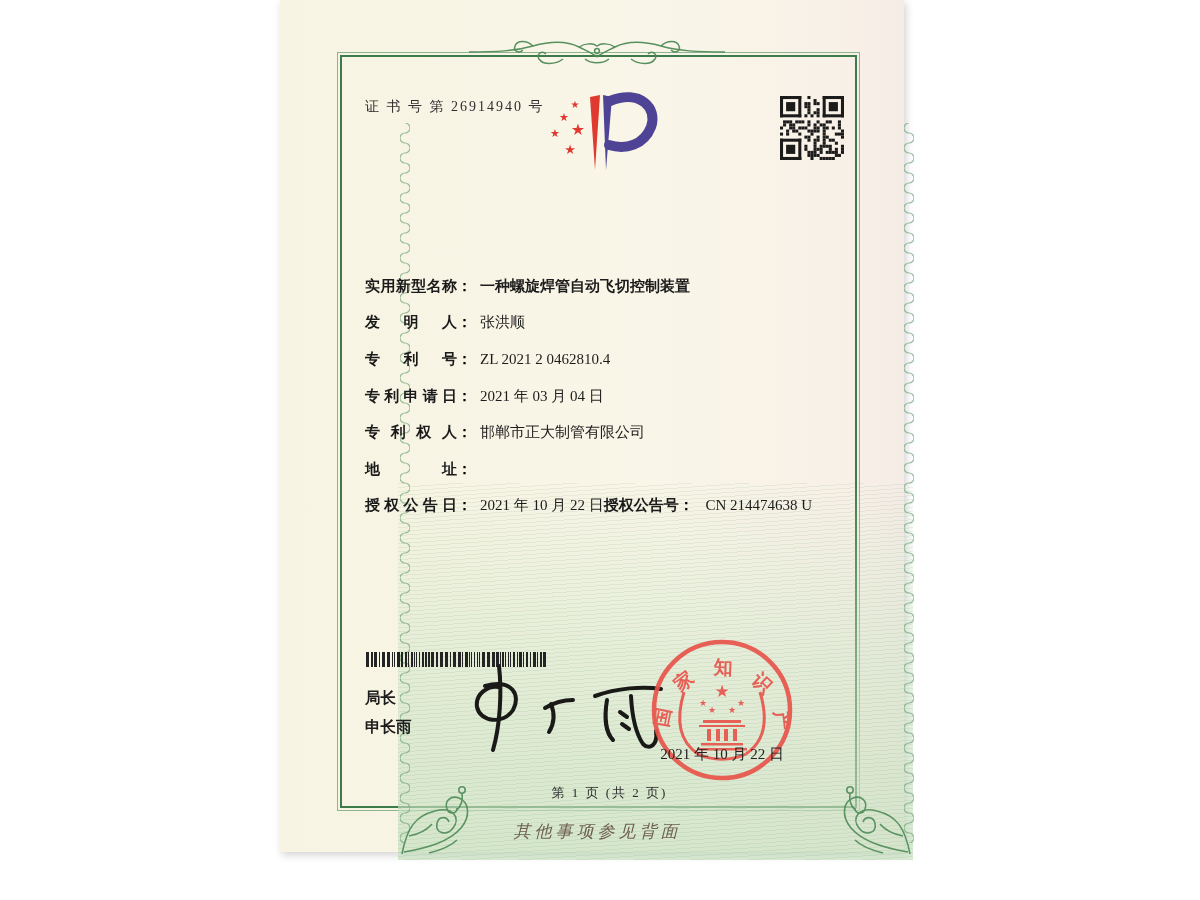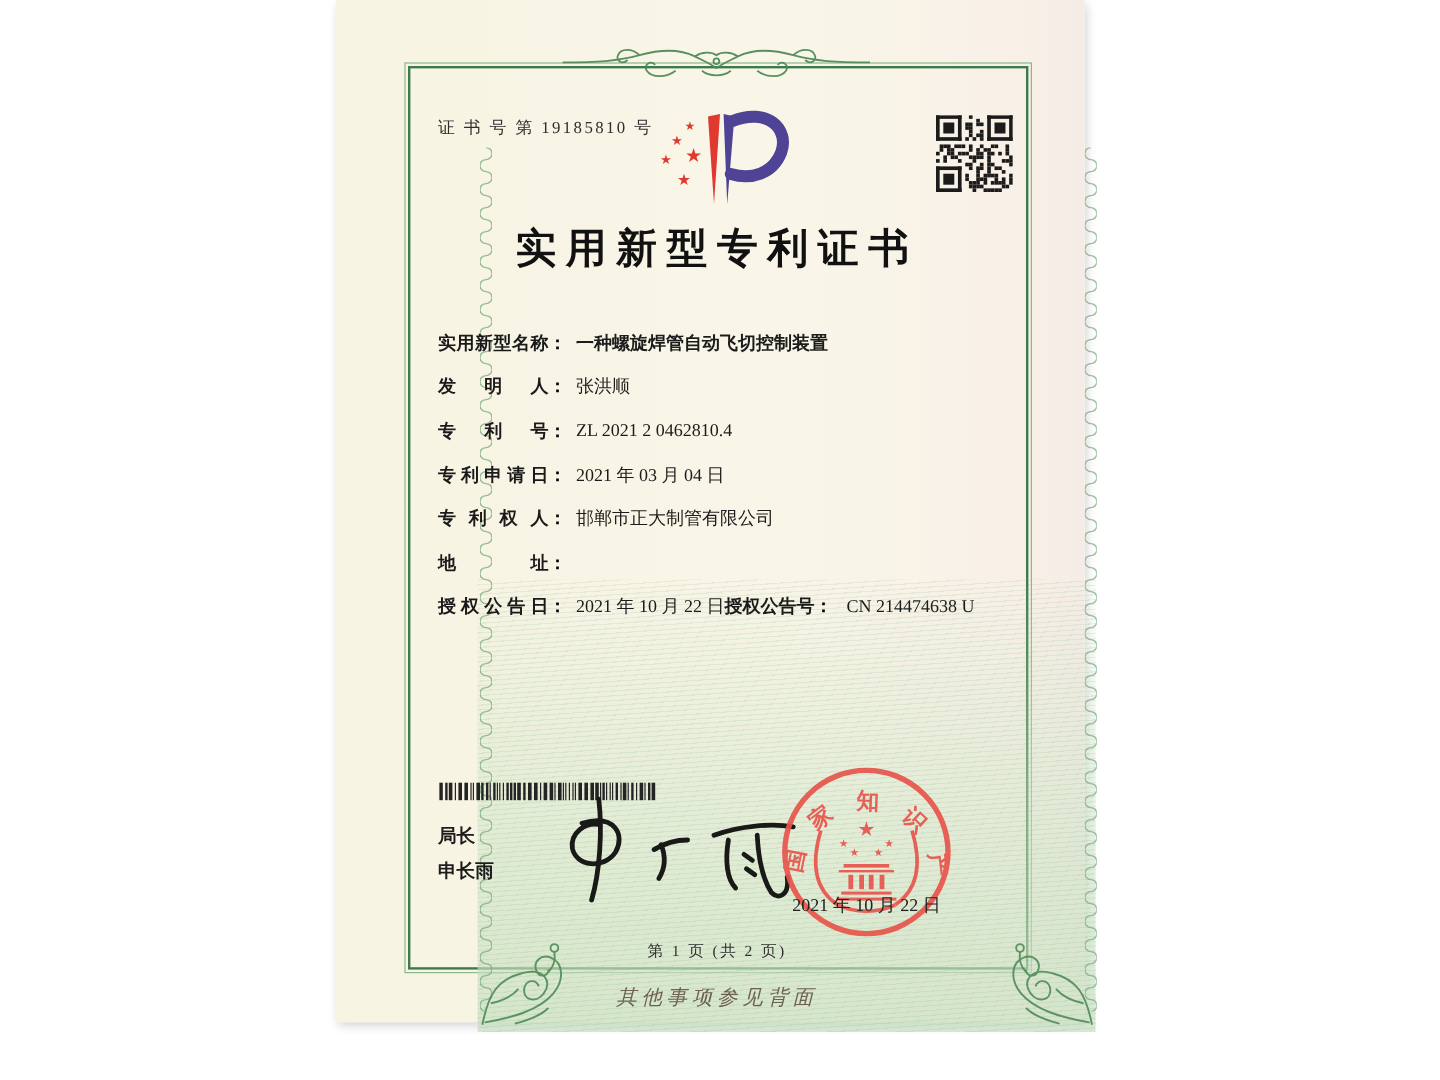--- a/index.html
+++ b/index.html
@@ -32,21 +32,21 @@
   #paras{position:absolute;left:85px;top:506px;width:492px;font-size:13.5px;line-height:18.7px;
          color:#2b2b28;text-align:justify;}
   #paras p{margin:0;text-indent:2em;}
   
   #barcode{position:absolute;left:86px;top:652px;}
   #signer{position:absolute;left:85px;top:683px;font-family:"Liberation Sans","DejaVu Sans",sans-serif;
           font-size:15.5px;color:#1c1c1c;line-height:29px;font-weight:bold;}
   #signature{position:absolute;left:175px;top:658px;}
   #seal{position:absolute;left:362px;top:630px;}
   #seal-date{left:372px;top:745px;width:140px;text-align:center;font-size:15px;color:#222;z-index:5;}
-  #page-info{left:57px;top:784px;width:521px;text-align:center;font-size:13px;color:#2e2e2e;letter-spacing:2px;}
+  #page-info{left:57px;top:784px;width:521px;text-align:center;font-size:13px;color:#2e2e2e;letter-spacing:2px;padding-left:12px;}
   #back-note{left:57px;top:820px;width:521px;text-align:center;font-size:17px;color:#6e6052;
              letter-spacing:4px;font-style:italic;}
   
   .orn{position:absolute;pointer-events:none;}
   #orn-top{left:187px;top:37px;}
   #flourish-bl{left:61px;top:713px;}
   #flourish-br{left:483px;top:713px;transform:scaleX(-1);}
   #lace-left{left:62px;top:70px;}
   #lace-right{left:566px;top:70px;transform:scaleX(-1);}
   #logo{position:absolute;left:262px;top:88px;}
@@ -243,23 +243,22 @@
         <rect x="54" y="57" width="3" height="3" fill="#1b1b1b"></rect>
         <rect x="57" y="57" width="3" height="3" fill="#1b1b1b"></rect>
         <rect x="30" y="60" width="3" height="3" fill="#1b1b1b"></rect>
         <rect x="39" y="60" width="3" height="3" fill="#1b1b1b"></rect>
         <rect x="42" y="60" width="3" height="3" fill="#1b1b1b"></rect>
         <rect x="45" y="60" width="3" height="3" fill="#1b1b1b"></rect>
         <rect x="48" y="60" width="3" height="3" fill="#1b1b1b"></rect>
         <rect x="51" y="60" width="3" height="3" fill="#1b1b1b"></rect>
       </svg>
 
-    <div id="cert-no" class="t">证 书 号 第 19185810 号</div>
-
-    <div id="title" class="t">实用新型专利证书</div>
+    <div id="cert-no" class="t">证 书 号 第 26914940 号</div>
+
 
     <div id="fields">
       <div class="frow">
         <span class="flabel">实用新型名称</span>
           <span class="fcolon">：</span>
         <span class="fvalue strong">一种螺旋焊管自动飞切控制装置</span>
       </div>
       <div class="frow">
         <span class="flabel">发明人</span>
           <span class="fcolon">：</span>

